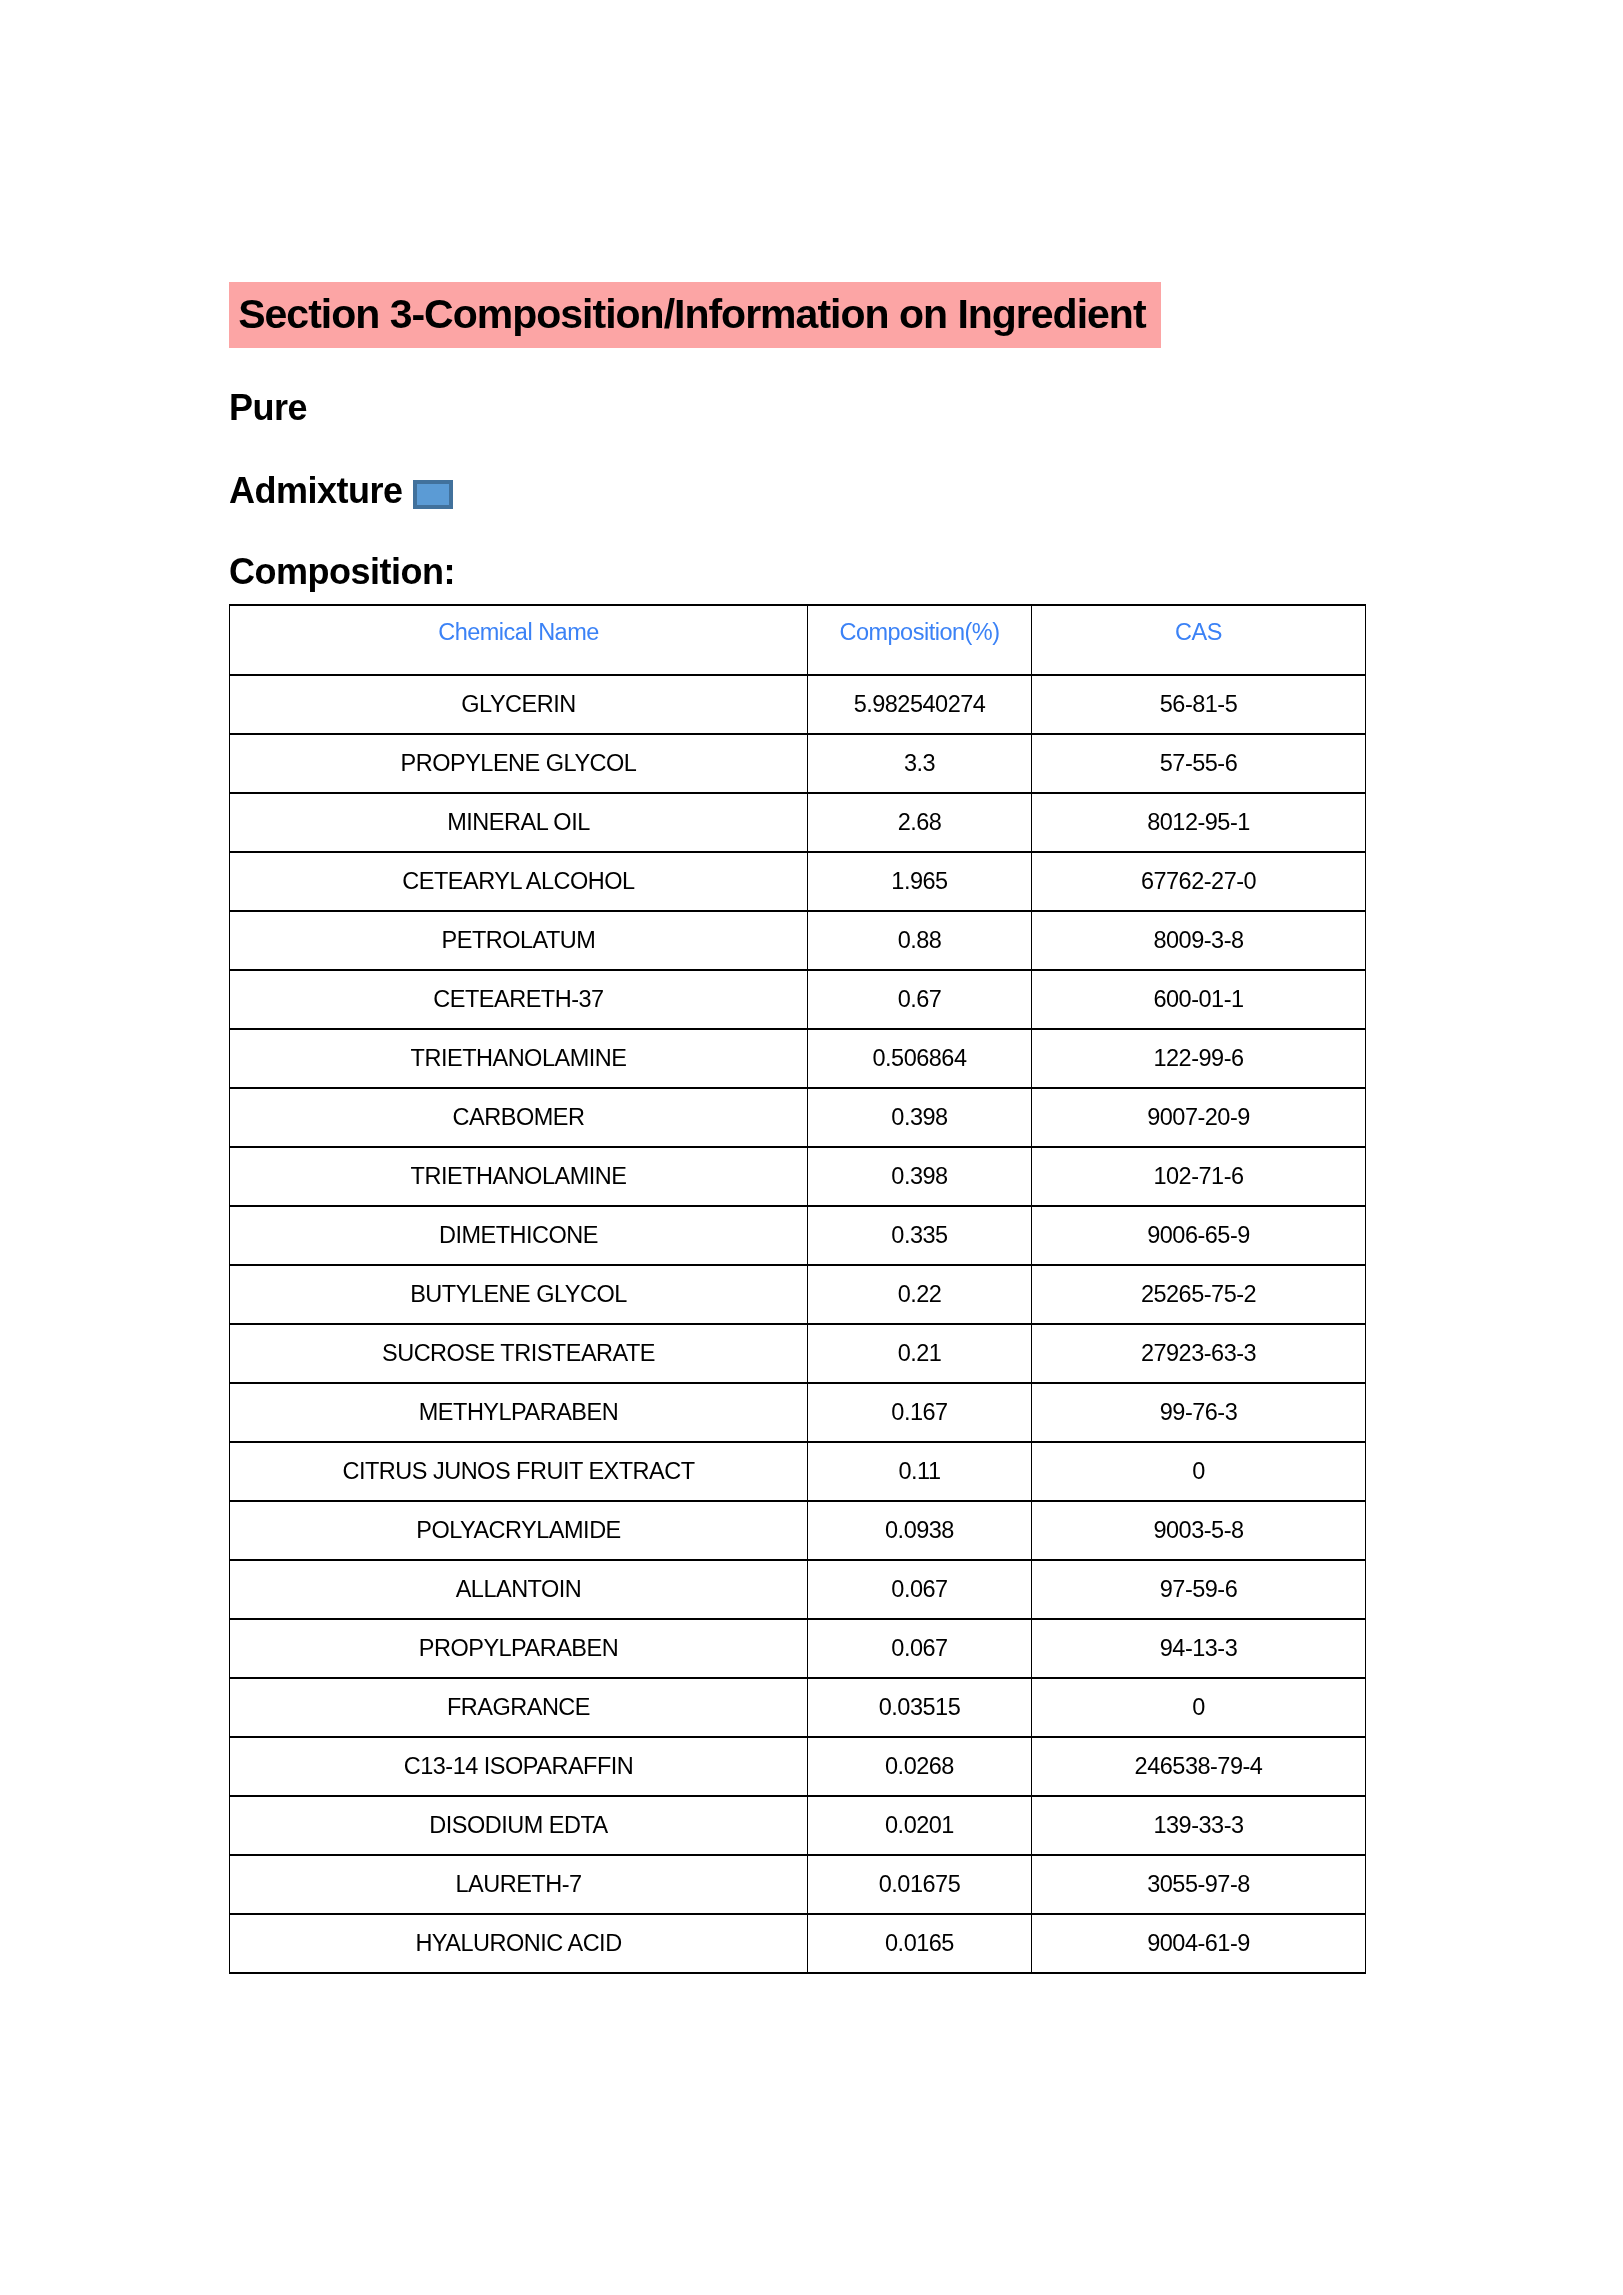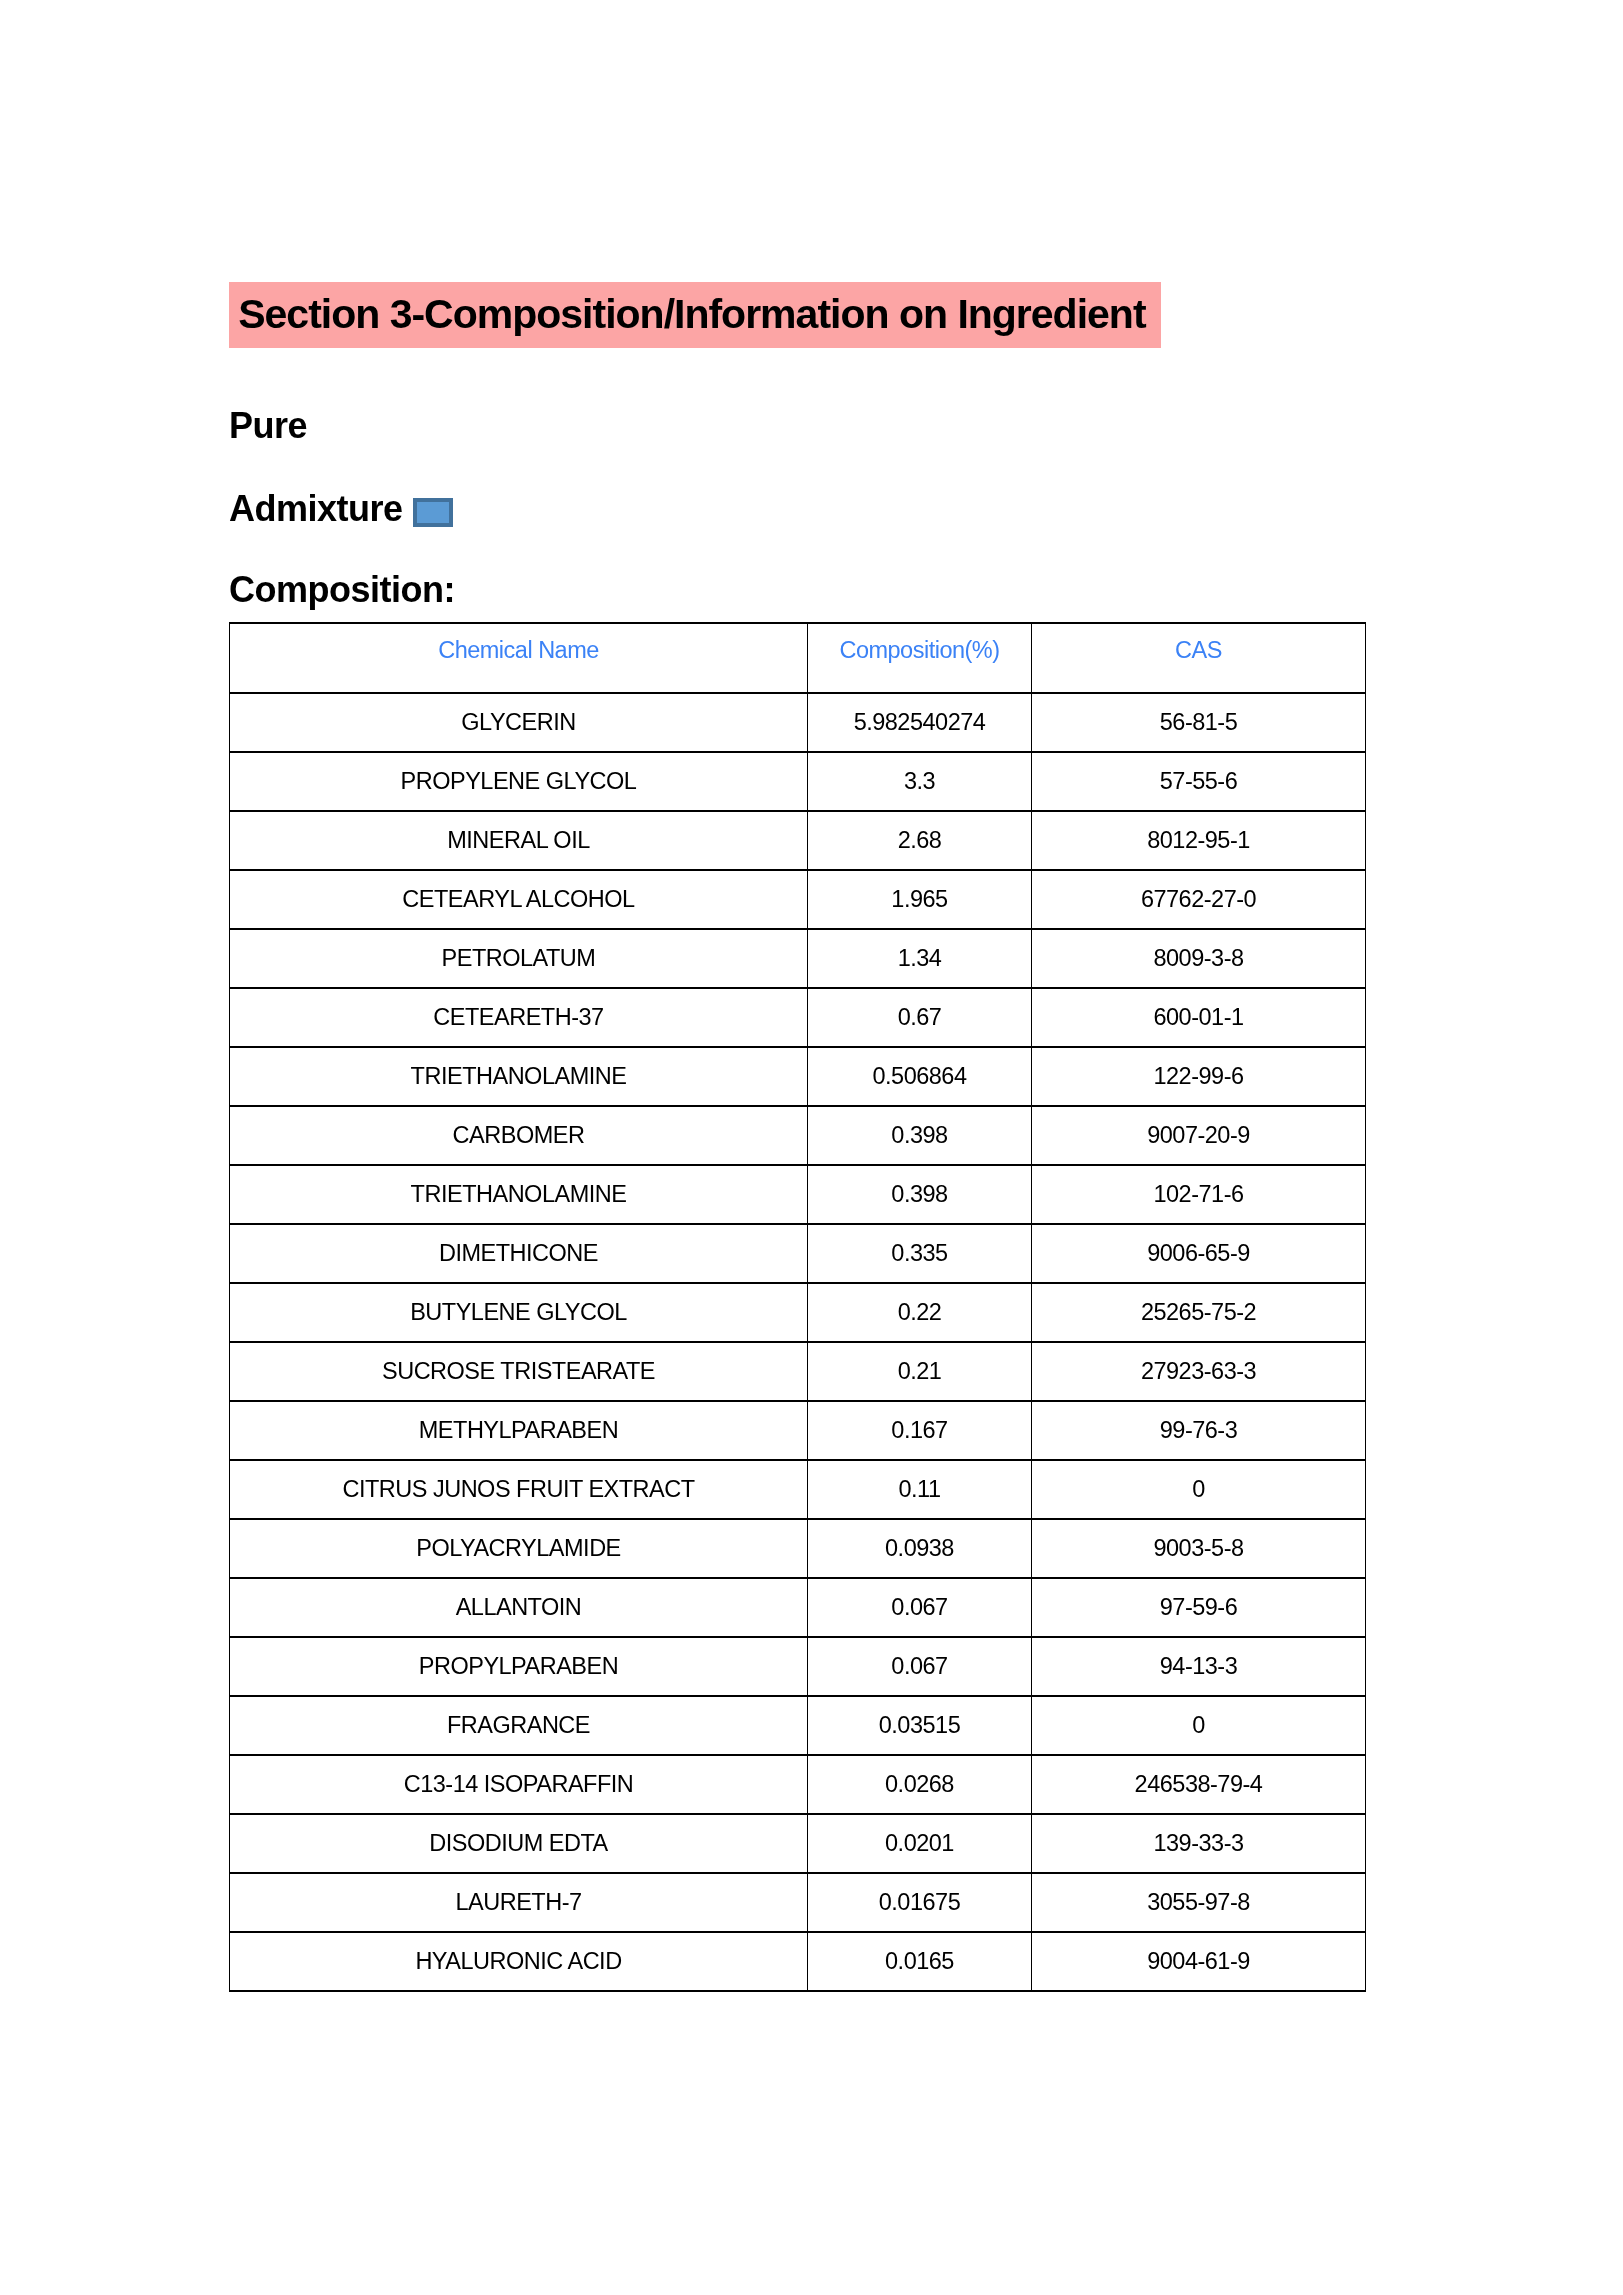--- a/index.html
+++ b/index.html
@@ -26,21 +26,21 @@
     letter-spacing: -1px;
     padding: 0 15.3px 0 9.2px;
     background: #d6d6d6; 
   }
   .heading {
     font-weight: bold;
     font-size: 36px;
     line-height: 1.1;
     letter-spacing: -0.5px;
   }
-  .h-pure { margin-top: 58px; }
+  .h-pure { margin-top: 40px; }
   .h-admixture { margin-top: 44px; }
   .h-composition { margin-top: 41px; }
   .checkbox-shape {
     display: inline-block;
     width: 32px;
     height: 21.5px;
     border: 4.1px solid #41719c; 
     background: #5b9bd5;       
     vertical-align: -6.1px;
     margin-left: 10.2px;
@@ -122,21 +122,21 @@
     <td>2.68</td>
     <td>8012-95-1</td>
   </tr>
         <tr>
     <td>CETEARYL ALCOHOL</td>
     <td>1.965</td>
     <td>67762-27-0</td>
   </tr>
         <tr>
     <td>PETROLATUM</td>
-    <td>1.34</td>
+    <td>0.88</td>
     <td>8009-3-8</td>
   </tr>
         <tr>
     <td>CETEARETH-37</td>
     <td>0.67</td>
     <td>600-01-1</td>
   </tr>
         <tr>
     <td>TRIETHANOLAMINE</td>
     <td>0.506864</td>

